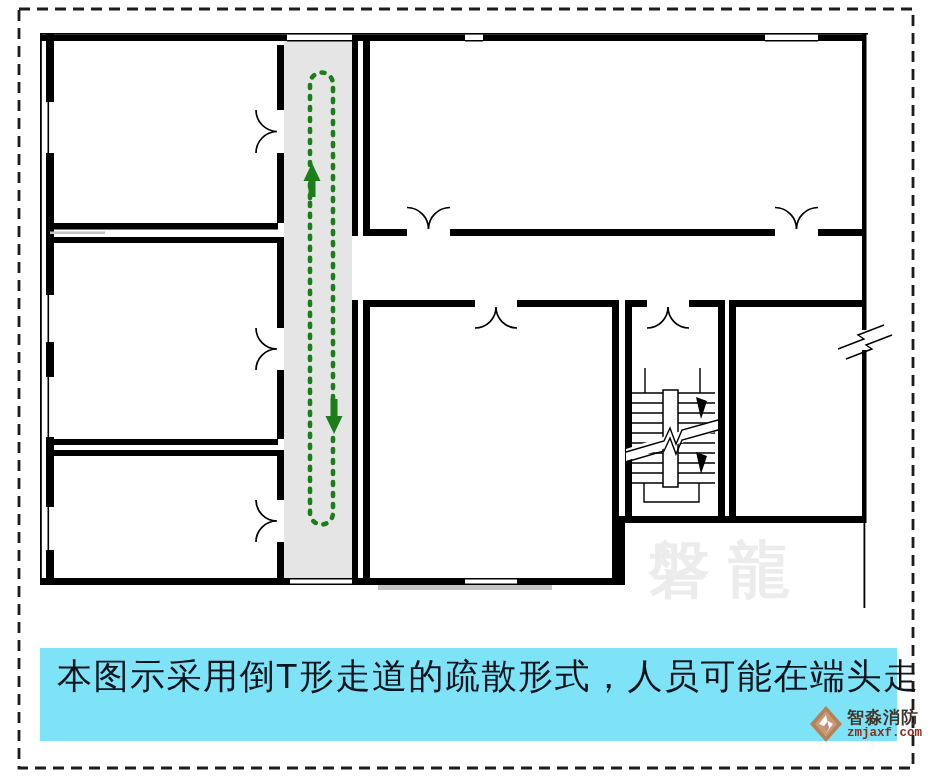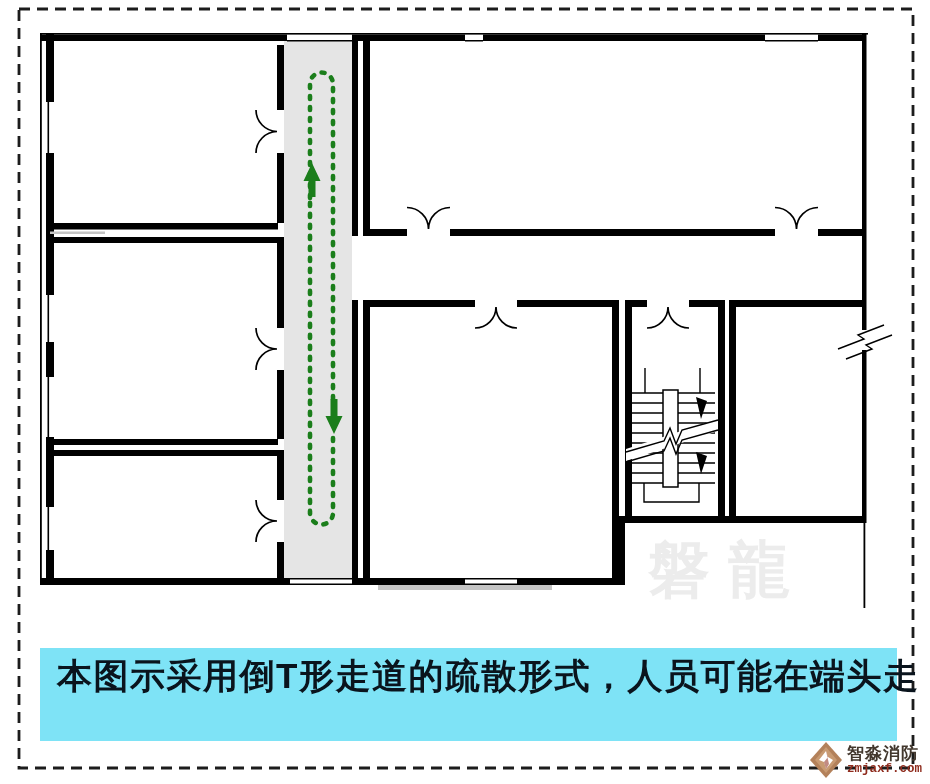--- a/index.html
+++ b/index.html
@@ -20,25 +20,25 @@
   .blackfill{fill:var(--wall,#000);}
   #watermark{
     position:absolute;left:648px;top:528px;width:260px;
     font-size:62px;font-weight:700;letter-spacing:18px;white-space:nowrap;
     color:var(--watermark-gray,#ececec);
   }
   #caption-box{
     position:absolute;left:40px;top:648px;width:857px;height:93px;
     background:var(--caption-bg,#7ee3f6);
     color:var(--caption-text,#0a141d);
-    font-size:35px;font-weight:700;line-height:44px;letter-spacing:1.5px;
+    font-size:35px;font-weight:400;line-height:44px;letter-spacing:1.5px;
     padding:6px 0 0 17px;box-sizing:border-box;white-space:nowrap;
   }
   #site-logo{
-    position:absolute;left:808px;top:740px;display:flex;align-items:center;gap:3px;
+    position:absolute;left:808px;top:704px;display:flex;align-items:center;gap:3px;
   }
   #logo-texts{display:flex;flex-direction:column;line-height:1;}
   #logo-name{font-size:17px;font-weight:700;color:var(--logo-name,#42372d);letter-spacing:1px;}
   #logo-domain{font-size:12.5px;font-weight:700;color:var(--logo-domain,#8f2c1e);margin-top:1px;font-family:"Liberation Mono",monospace;}
 </style>
 </head>
 <body>
 
 <div id="stage">
 

